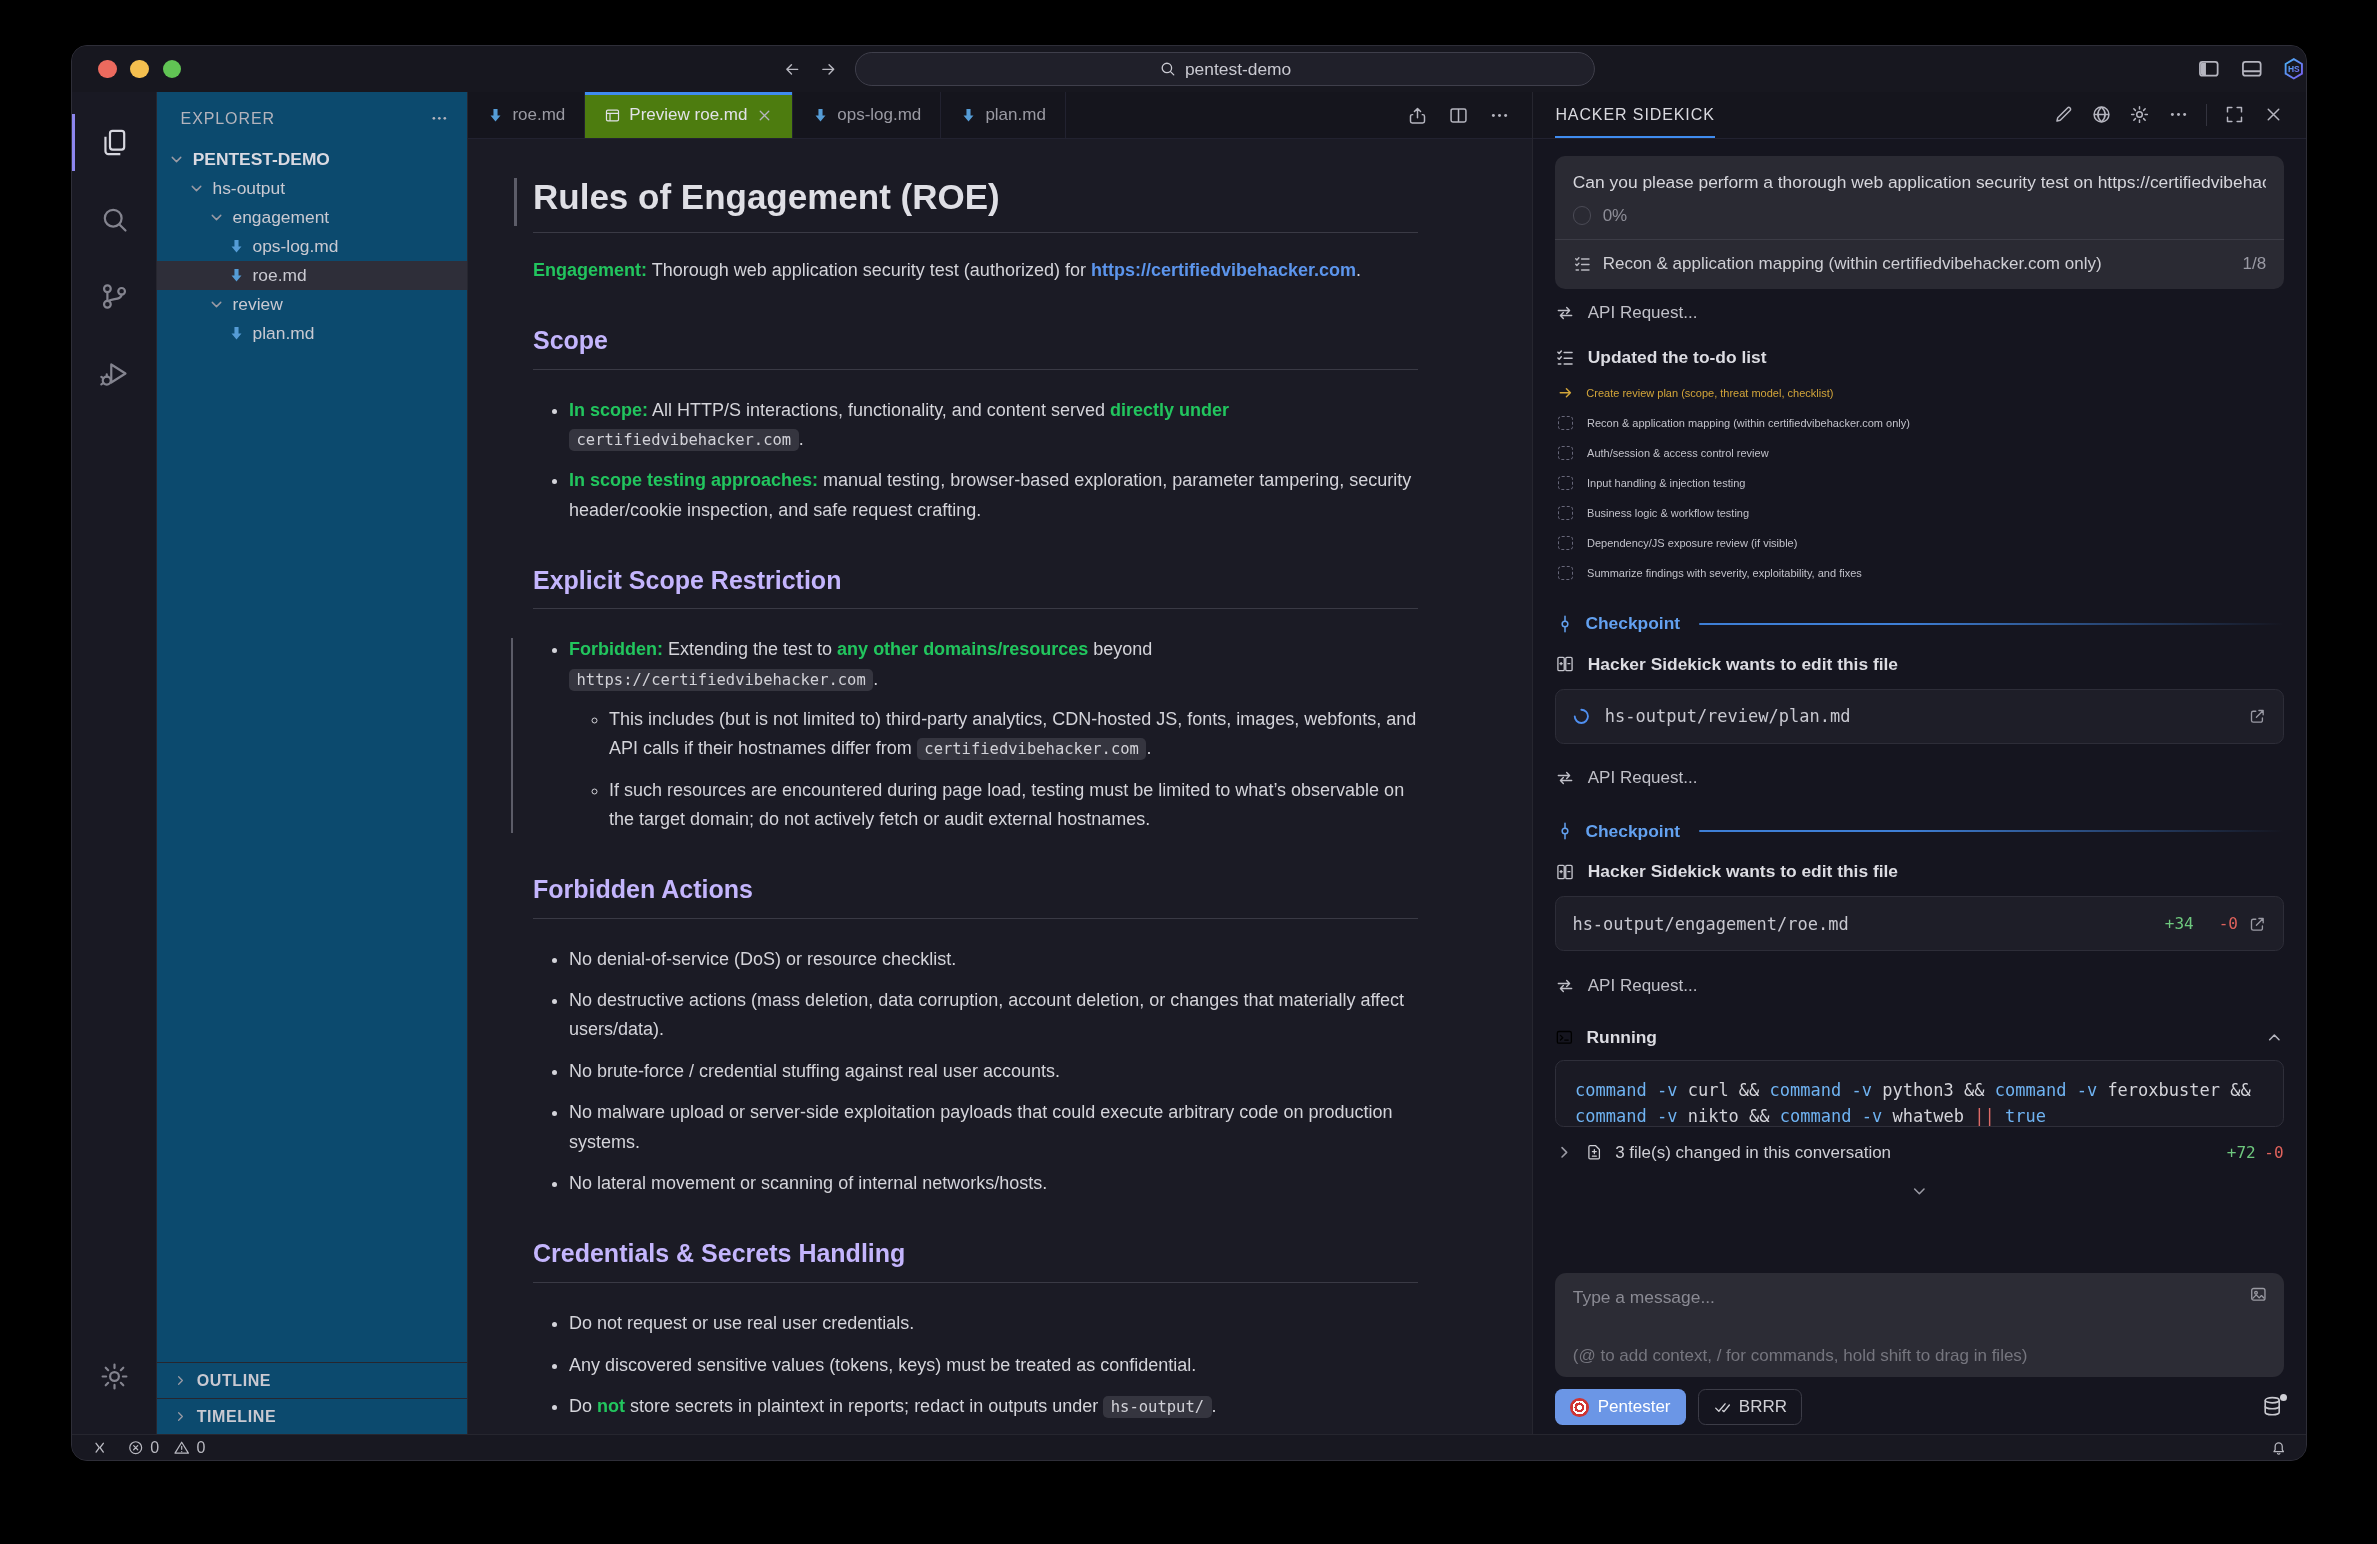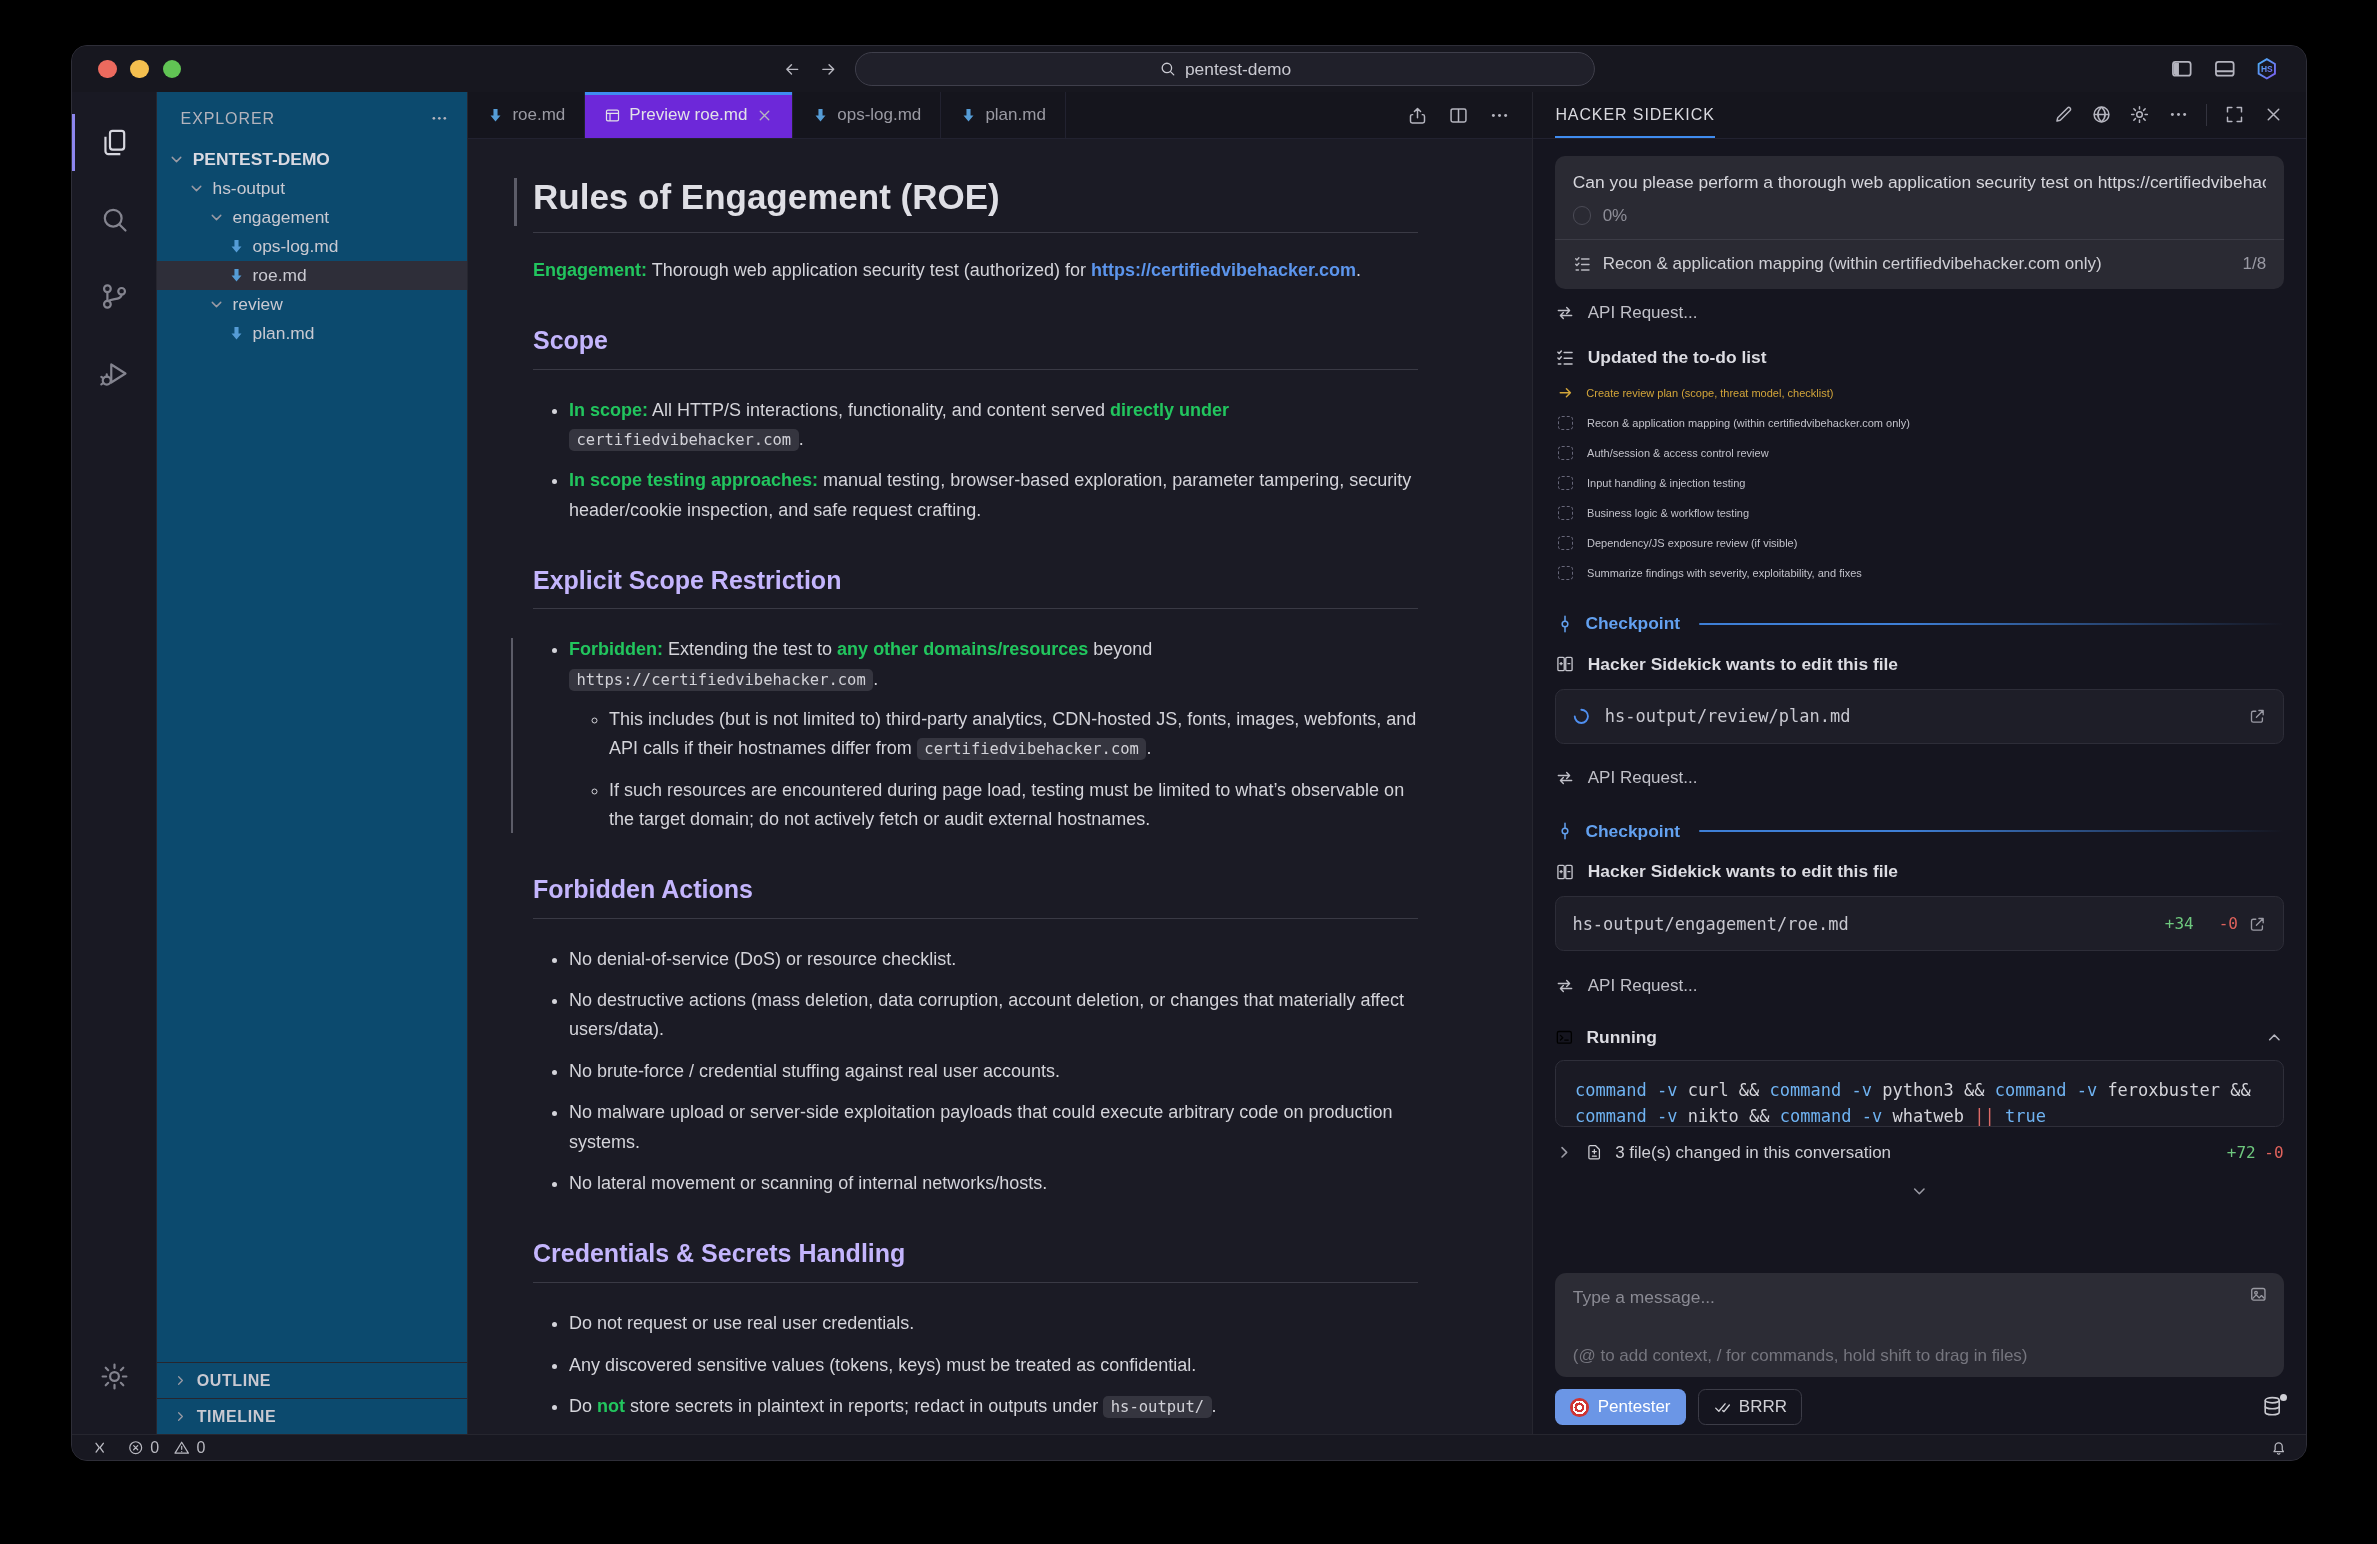--- a/index.html
+++ b/index.html
@@ -13,21 +13,21 @@
   
   .titlebar { flex:0 0 46px; background:#17171f; position:relative; display:flex; align-items:center; }
   .traffic { display:flex; gap:13.7px; padding-left:26px; }
   .tl { width:18.7px; height:18.7px; border-radius:50%; }
   .tl-red{background:#ec6a5e;} .tl-yellow{background:#f4bf4f;} .tl-green{background:#61c454;}
   .tb-center { position:absolute; left:50%; top:50%; transform:translate(-50%,-50%); display:flex; align-items:center; gap:17.4px; }
   .nav-ic { color:#b8b8c0; }
   .searchbox { width:740px; height:34px; border:0.9px solid #3f3f4b; border-radius:17px; background:#20202a;
     display:flex; align-items:center; justify-content:center; gap:8.7px; color:#c9c9d1; font-size:17.4px; }
   .searchbox .ic svg{ width:17.4px; height:17.4px; }
-  .tb-right { margin-left:auto; display:flex; align-items:center; gap:19px; padding-right:27px; color:#b5b5bf; }
+  .tb-right { margin-left:auto; display:flex; align-items:center; gap:19px; color:#b5b5bf; }
   .tb-right .ic svg{ width:23.6px; height:23.6px; }
 
   
   .main { flex:1; display:flex; min-height:0; }
 
   .activitybar { width:85px; background:#191923; border-right:0.6px solid #26262f;
     display:flex; flex-direction:column; align-items:center; padding-top:12.4px; }
   .act-item { width:100%; height:77px; display:flex; align-items:center; justify-content:center; color:#84848f; position:relative; cursor:pointer; }
   .act-item .ic svg { width:31px; height:31px; }
   .act-item.active { color:#d6d6de; }
@@ -49,21 +49,21 @@
   .sb-sec { height:36px; border-top:0.6px solid #26262f; display:flex; align-items:center; gap:8.7px; padding-left:16px;
     font-weight:700; font-size:16px; color:#c9c9d1; letter-spacing:0.6px; cursor:pointer; }
   .sb-sec .ic svg{ width:15px; height:15px; }
 
   
   .editor { flex:1; background:#1b1b25; display:flex; flex-direction:column; min-width:0; }
   .tabstrip { flex:0 0 47px; background:#15151d; display:flex; align-items:stretch; border-bottom:0.6px solid #222230; }
   .tab { display:flex; align-items:center; gap:8.7px; padding:0 18.7px; font-size:17px; color:#9a9aa3;
     border-right:0.6px solid #222230; position:relative; cursor:pointer; }
   .tab .ic svg { width:17px; height:17px; }
-  .tab.active { background:#6d28d9; color:#e2e2e8; }
+  .tab.active { background:#4d7c0f; color:#e2e2e8; }
   .tab.active::before { content:''; position:absolute; top:0; left:0; right:0; height:2.5px; background:#3f8cf0; }
   .tab-close { color:#b5b5bf; } .tab-close svg{ width:15px; height:15px; }
   .tab-actions { margin-left:auto; display:flex; align-items:center; gap:20px; padding-right:22.4px; color:#b5b5bf; }
   .tab-actions .ic svg { width:21px; height:21px; }
 
   .doc { flex:1; overflow:hidden; padding:29px 0 0 65px; color:#d4d4da; }
   .doc-inner { width:885px; }
   .doc h1 { font-size:35px; font-weight:700; color:#dfdfe5; padding-bottom:15px; border-bottom:0.9px solid #3a3a45; position:relative; margin-top:8.7px; }
   .doc h1.ind::before { content:''; position:absolute; left:-18.7px; top:1.2px; height:48px; width:2.5px; background:#5c5c68; }
   .doc p { font-size:18px; line-height:1.6; margin:23.6px 0; }

